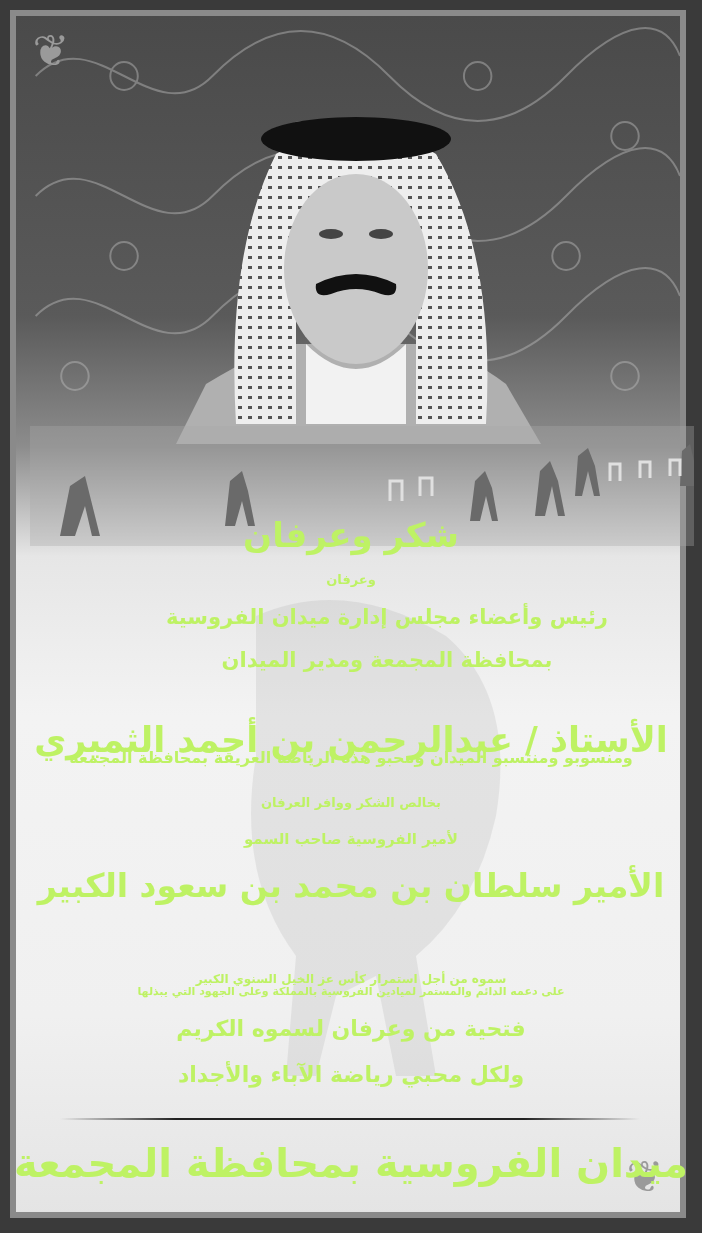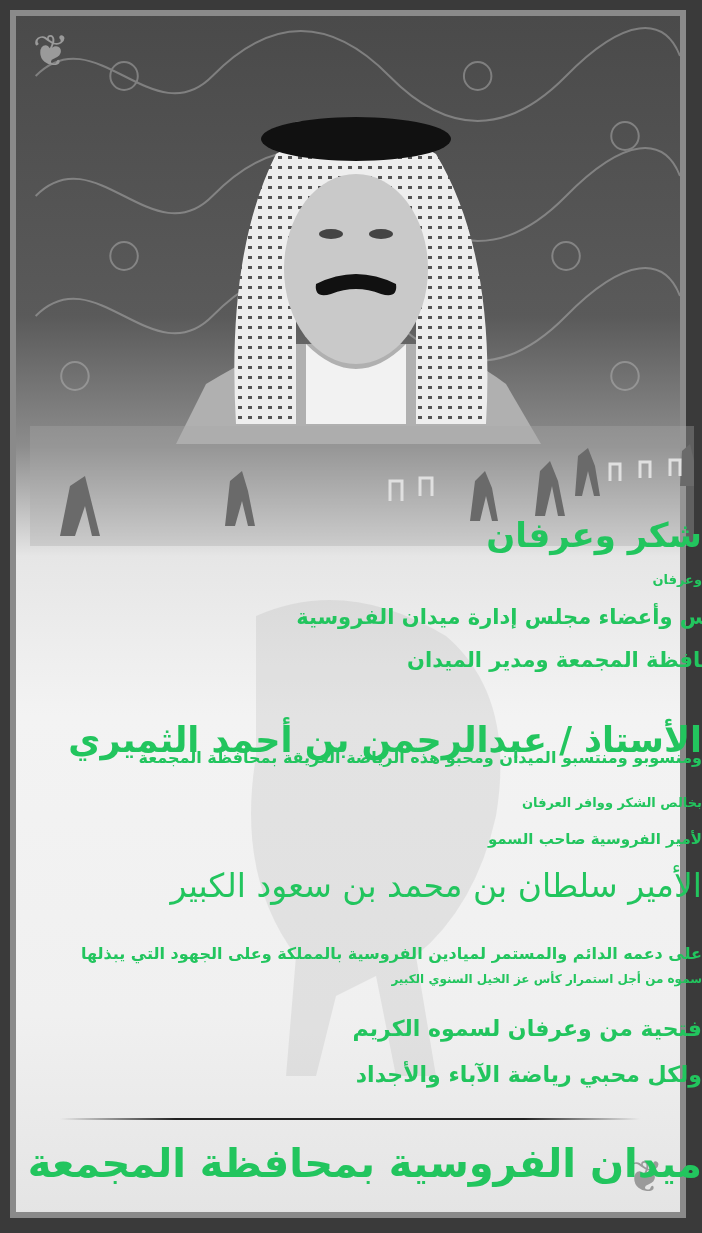--- a/index.html
+++ b/index.html
@@ -5,26 +5,26 @@
   html,body{margin:0;padding:0;}
   body{width:702px;height:1233px;background:#3a3a3a;position:relative;overflow:hidden;font-family:"DejaVu Sans","Liberation Sans",sans-serif;}
   .frame{position:absolute;left:10px;top:10px;width:676px;height:1208px;border:6px solid #8a8a8a;box-sizing:border-box;
     background:linear-gradient(to bottom,#4a4a4a 0px,#5a5a5a 300px,#8c8c8c 430px,#e6e6e6 540px,#f3f3f3 700px,#f0f0f0 1000px,#e4e4e4 1200px);}
   .swirls{position:absolute;left:0;top:0;width:100%;height:460px;opacity:.45;}
   .corner{position:absolute;width:70px;height:70px;color:#9a9a9a;font-size:44px;line-height:70px;text-align:center;}
   .corner.tl{left:0;top:0;}
   .corner.br{right:0;bottom:0;}
   .portrait{position:absolute;left:150px;top:78px;width:380px;height:350px;}
   .race{position:absolute;left:14px;top:410px;width:664px;height:120px;}
-  .text{position:absolute;left:0;width:100%;text-align:right;direction:rtl;color:#22c55e;font-weight:bold;}
+  .text{position:absolute;left:0;width:100%;text-align:center;direction:rtl;color:#bef264;font-weight:bold;}
   .t-title{top:515px;font-size:34px;letter-spacing:2px;}
   .t-small{font-size:13px;}
   .t-med{font-size:20px;margin-left:36px;}
   .t-big{font-size:35px;margin-top:28px;}
-  .t-huge{font-size:33px;font-weight:400;}
+  .t-huge{font-size:33px;font-weight:700;}
   .divider{position:absolute;left:60px;width:580px;height:2px;background:linear-gradient(to right,transparent,#222 20%,#222 80%,transparent);top:1118px;}
   .footer{top:1140px;font-size:40px;font-weight:900;}
 </style>
 </head>
 <body>
 
 <div class="frame">
   <svg class="swirls" viewBox="0 0 676 460" preserveAspectRatio="none">
     <g fill="none" stroke="#bdbdbd" stroke-width="2">
       <path d="M20 60 C80 0,140 120,200 60 S320 0,380 60 S500 120,560 60 S660 0,676 40"></path>
@@ -91,19 +91,19 @@
 
 <div class="text t-title">شكر وعرفان</div>
 <div class="text t-small" style="top:572px">وعرفان</div>
 <div class="text t-med" style="top:605px;font-size:21px">رئيس وأعضاء مجلس إدارة ميدان الفروسية</div>
 <div class="text t-med" style="top:648px;font-size:21px">بمحافظة المجمعة ومدير الميدان</div>
 <div class="text t-big" style="top:692px">الأستاذ / عبدالرحمن بن أحمد الثميري</div>
 <div class="text" style="top:748px;font-size:16px">ومنسوبو ومنتسبو الميدان ومحبو هذه الرياضة العريقة بمحافظة المجمعة</div>
 <div class="text t-small" style="top:795px">بخالص الشكر ووافر العرفان</div>
 <div class="text" style="top:830px;font-size:15px">لأمير الفروسية صاحب السمو</div>
 <div class="text t-huge" style="top:866px">الأمير سلطان بن محمد بن سعود الكبير</div>
-<div class="text" style="top:944px;font-size:16px">على دعمه الدائم والمستمر لميادين الفروسية بالمملكة وعلى الجهود التي يبذلها</div>
+<div class="text" style="top:985px;font-size:11px">على دعمه الدائم والمستمر لميادين الفروسية بالمملكة وعلى الجهود التي يبذلها</div>
 <div class="text" style="top:972px;font-size:12px">سموه من أجل استمرار كأس عز الخيل السنوي الكبير</div>
 <div class="text" style="top:1016px;font-size:22px">فتحية من وعرفان لسموه الكريم</div>
 <div class="text" style="top:1062px;font-size:22px">ولكل محبي رياضة الآباء والأجداد</div>
 
 <div class="divider"></div>
 <div class="text footer">ميدان الفروسية بمحافظة المجمعة</div>
 
 </body></html>

